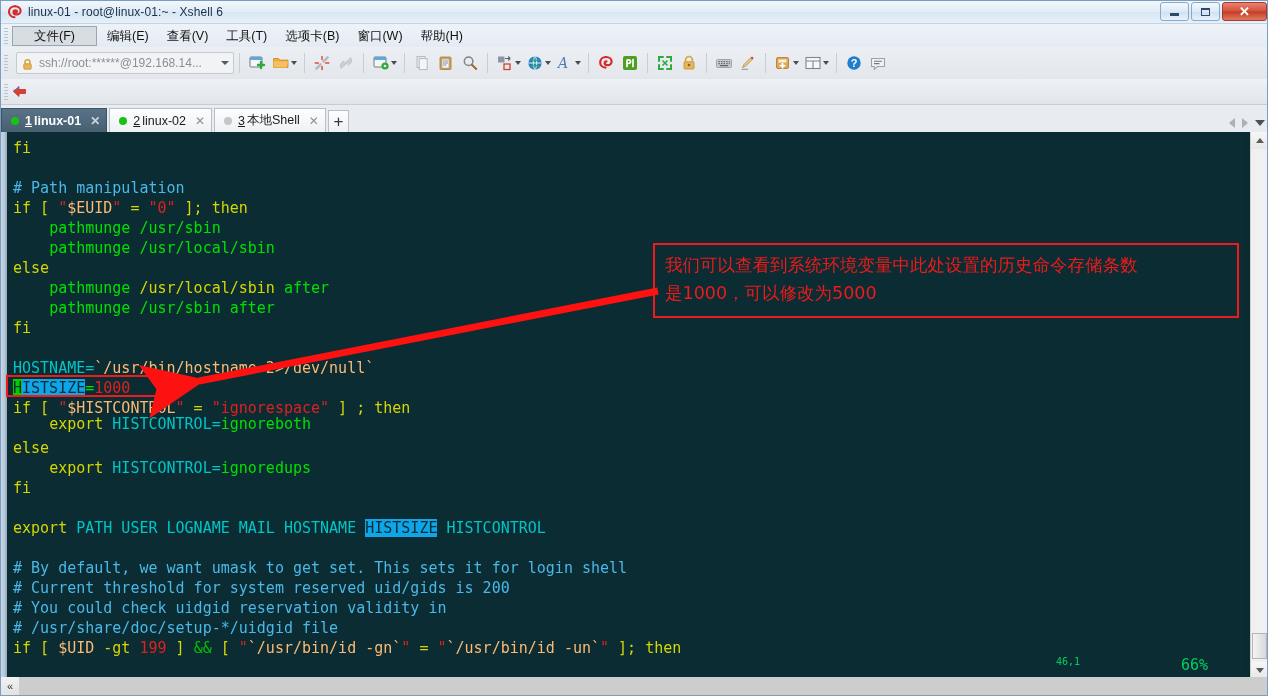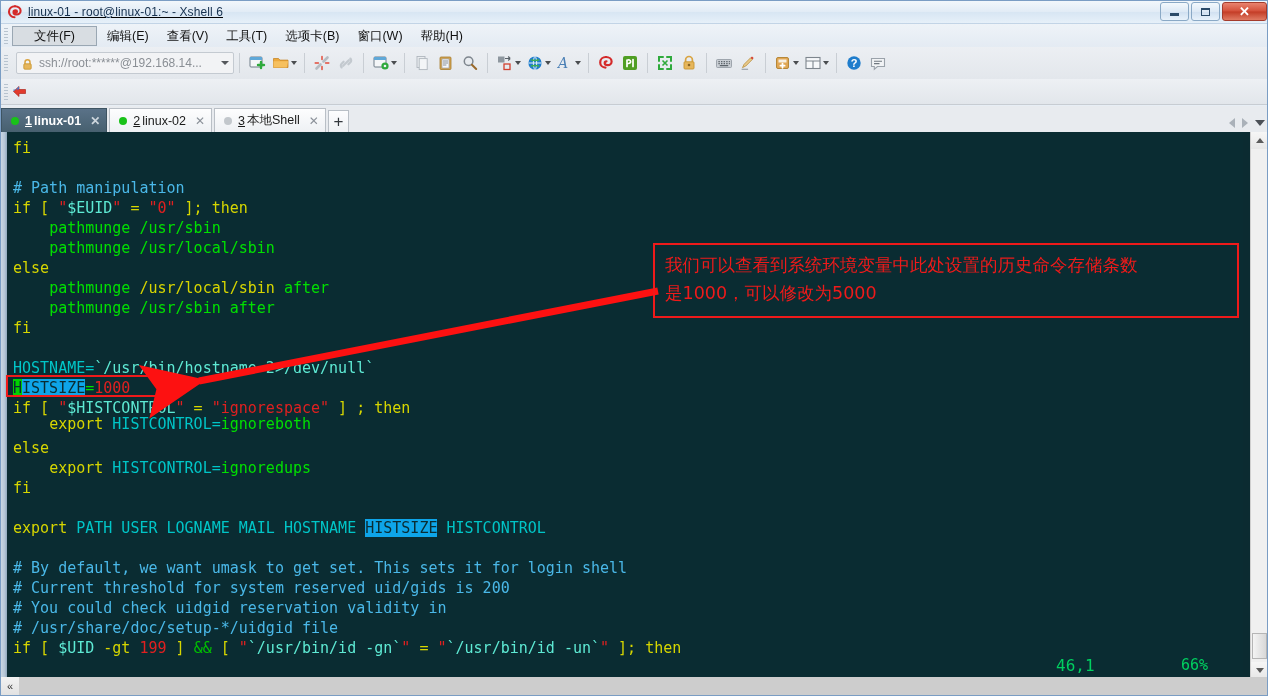--- a/index.html
+++ b/index.html
@@ -17,21 +17,21 @@
     border: 1px solid #7a9dc4;
     overflow: hidden;
   }
 
   
   .titlebar {
     position: absolute; left: 0; top: 0;
     width: 1268px; height: 23px;
     background: linear-gradient(to bottom, #f2f7fb 0%, #e2ecf6 48%, #d8e6f3 52%, #e6f0f9 100%);
     border-bottom: 1px solid #c2d4e6;
-    display: flex; align-items: center; text-decoration: underline;
+    display: flex; align-items: center;
   }
   .app-logo {
     width: 16px; height: 16px; margin-left: 6px; margin-right: 5px;
     flex: 0 0 auto; position: relative;
   }
   .title-text {
     font-size: 12px; color: #16314f; letter-spacing: 0.1px;
     white-space: nowrap;
   }
   .wincontrols {
@@ -198,21 +198,21 @@
     position: absolute; left: 6px;
     white-space: pre;
     height: 20px;
     letter-spacing: 0px;
   }
   
   .c-yel  { color: #d6d600; }
   .c-grn  { color: #00e000; }
   .c-cyn  { color: #00c5c7; }
   .c-blu  { color: #4ab8e8; }
-  .c-mag  { color: #5eead4; }
+  .c-mag  { color: #fdba74; }
   .c-red  { color: #e02020; }
   .c-dgrn { color: #00c000; }
 
   .hl-yellow {
     background: #0ea5e9; color: #0a2c32; font-weight: normal;
   }
   .cursor-cell {
     background: #00d000; color: #0a2c32;
   }
 
@@ -272,21 +272,21 @@
   .arrow-svg {
     position: absolute; left: 0; top: 0;
     width: 1268px; height: 696px;
     pointer-events: none;
   }
 
   
   .status-pos {
     position: absolute; left: 1055px; top: 655px;
     font-family: "DejaVu Sans Mono", monospace;
-    font-size: 16px; color: #00d060;
+    font-size: 10px; color: #00d060;
   }
   .status-pct {
     position: absolute; left: 1180px; top: 655px;
     font-family: "DejaVu Sans Mono", monospace;
     font-size: 15px; color: #00d060;
   }
   .watermark {
     position: absolute; left: 1013px; top: 665px;
     font-family: "DejaVu Sans", sans-serif;
     font-size: 14px; color: #ffffff; opacity: 0.55;

